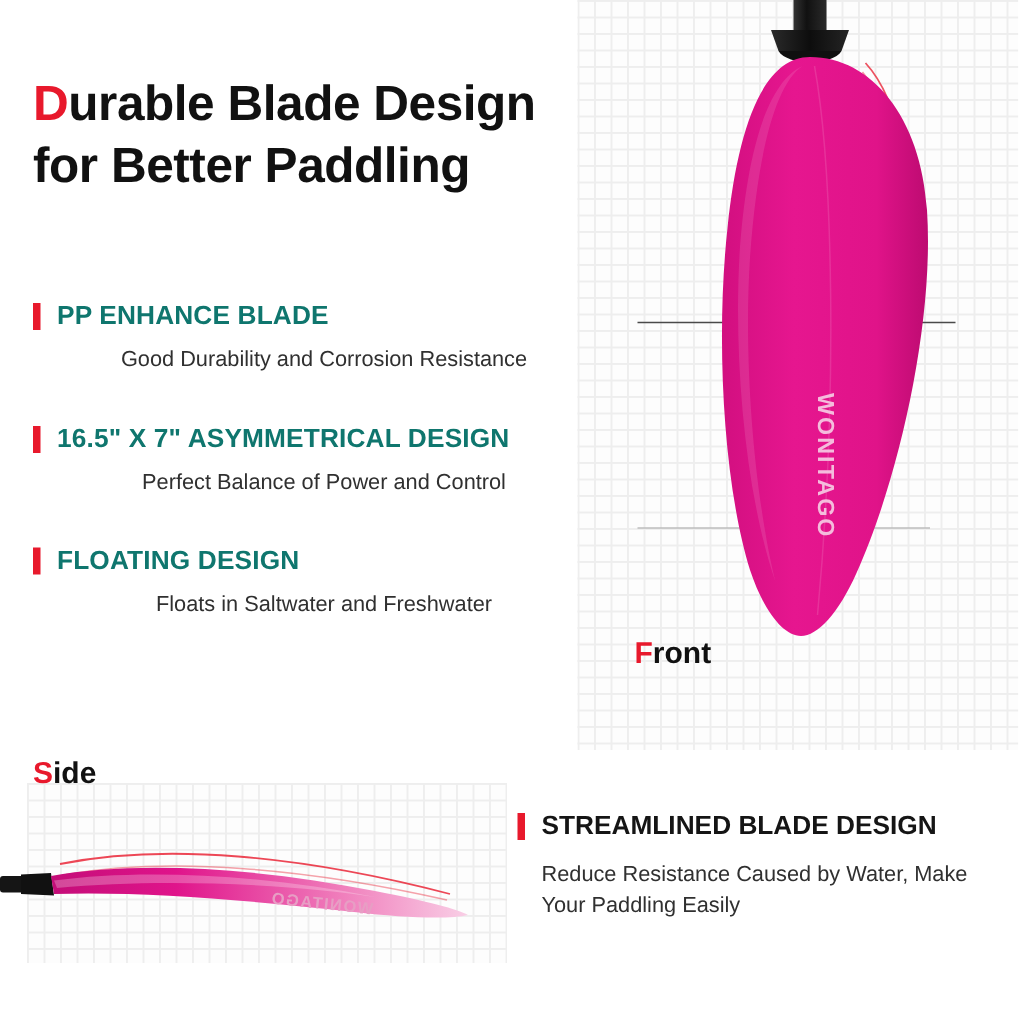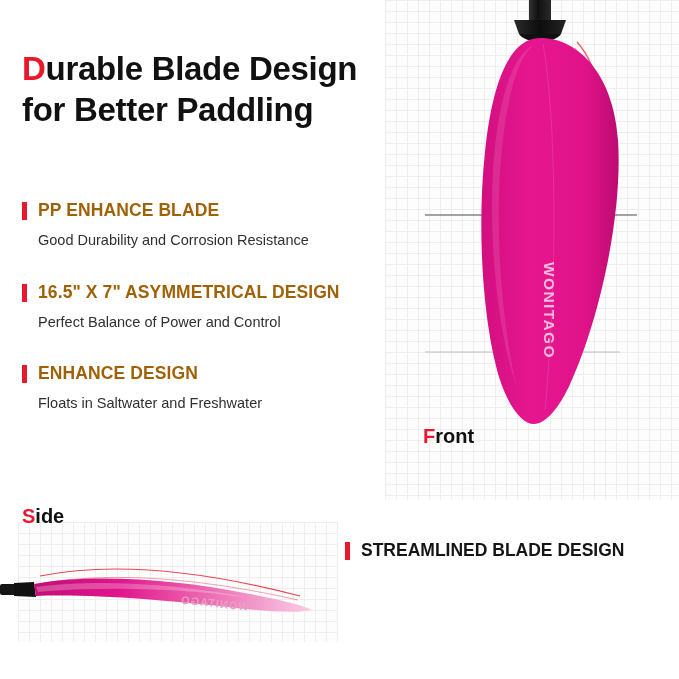--- a/index.html
+++ b/index.html
@@ -74,29 +74,30 @@
     left: 0;
     top: 2px;
     width: 5px;
     height: 18px;
     background: #e8192c;
   }
   .feature .title {
     margin-left: 16px;
     font-size: 17.5px;
     font-weight: bold;
-    color: #a16207;
+    color: #0f766e;
     letter-spacing: 0.1px;
   }
   .feature .desc {
     margin-left: 16px;
     margin-top: 10px;
     font-size: 14.5px;
     color: #303030;
     line-height: 1.35;
+    text-align: center;
   }
 
   
   .feature-right {
     position: absolute;
     left: 345px;
     top: 540px;
     width: 330px;
   }
   .feature-right .bar {
@@ -277,29 +278,30 @@
     </div>
 
     <div class="feature">
       <span class="bar"></span>
       <div class="title">16.5" X 7" ASYMMETRICAL DESIGN</div>
       <div class="desc">Perfect Balance of Power and Control</div>
     </div>
 
     <div class="feature">
       <span class="bar"></span>
-      <div class="title">ENHANCE DESIGN</div>
+      <div class="title">FLOATING DESIGN</div>
       <div class="desc">Floats in Saltwater and Freshwater</div>
     </div>
 
   </div>
 
   <div class="feature-right">
     <span class="bar"></span>
     <div class="title">STREAMLINED BLADE DESIGN</div>
+    <div class="desc">Reduce Resistance Caused by Water, Make Your Paddling Easily</div>
   </div>
 
   <div class="label-front">
     <span class="accent">F</span><span>ront</span>
   </div>
   <div class="label-side">
     <span class="accent">S</span><span>ide</span>
   </div>
 
 </div>

